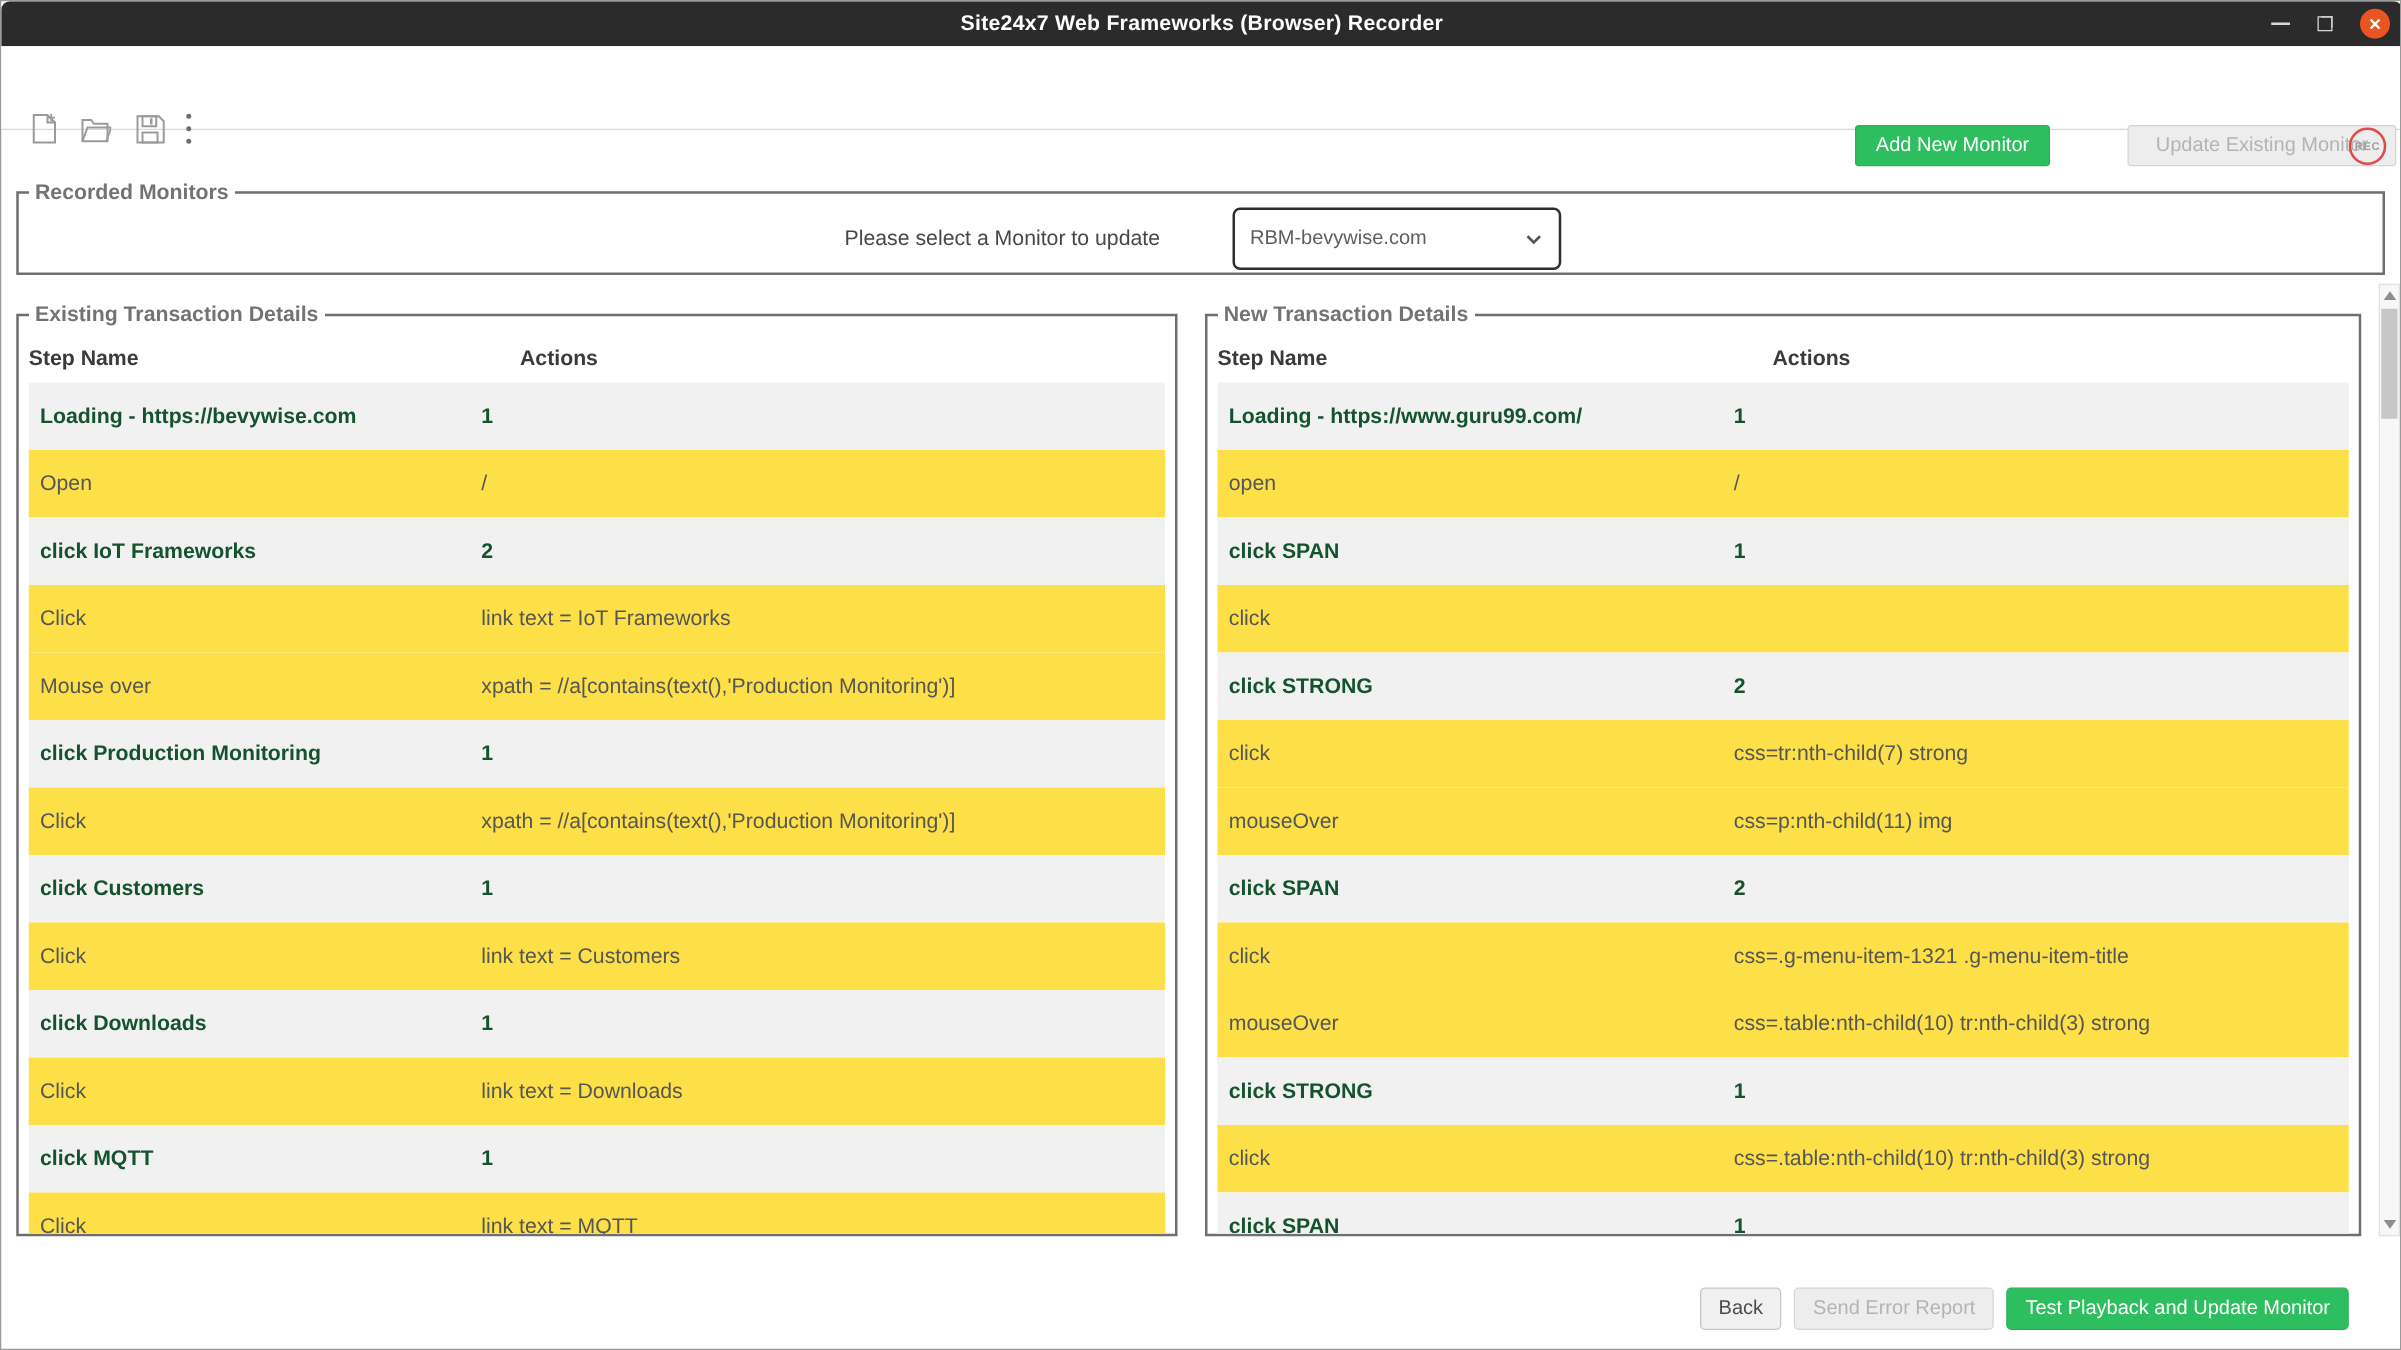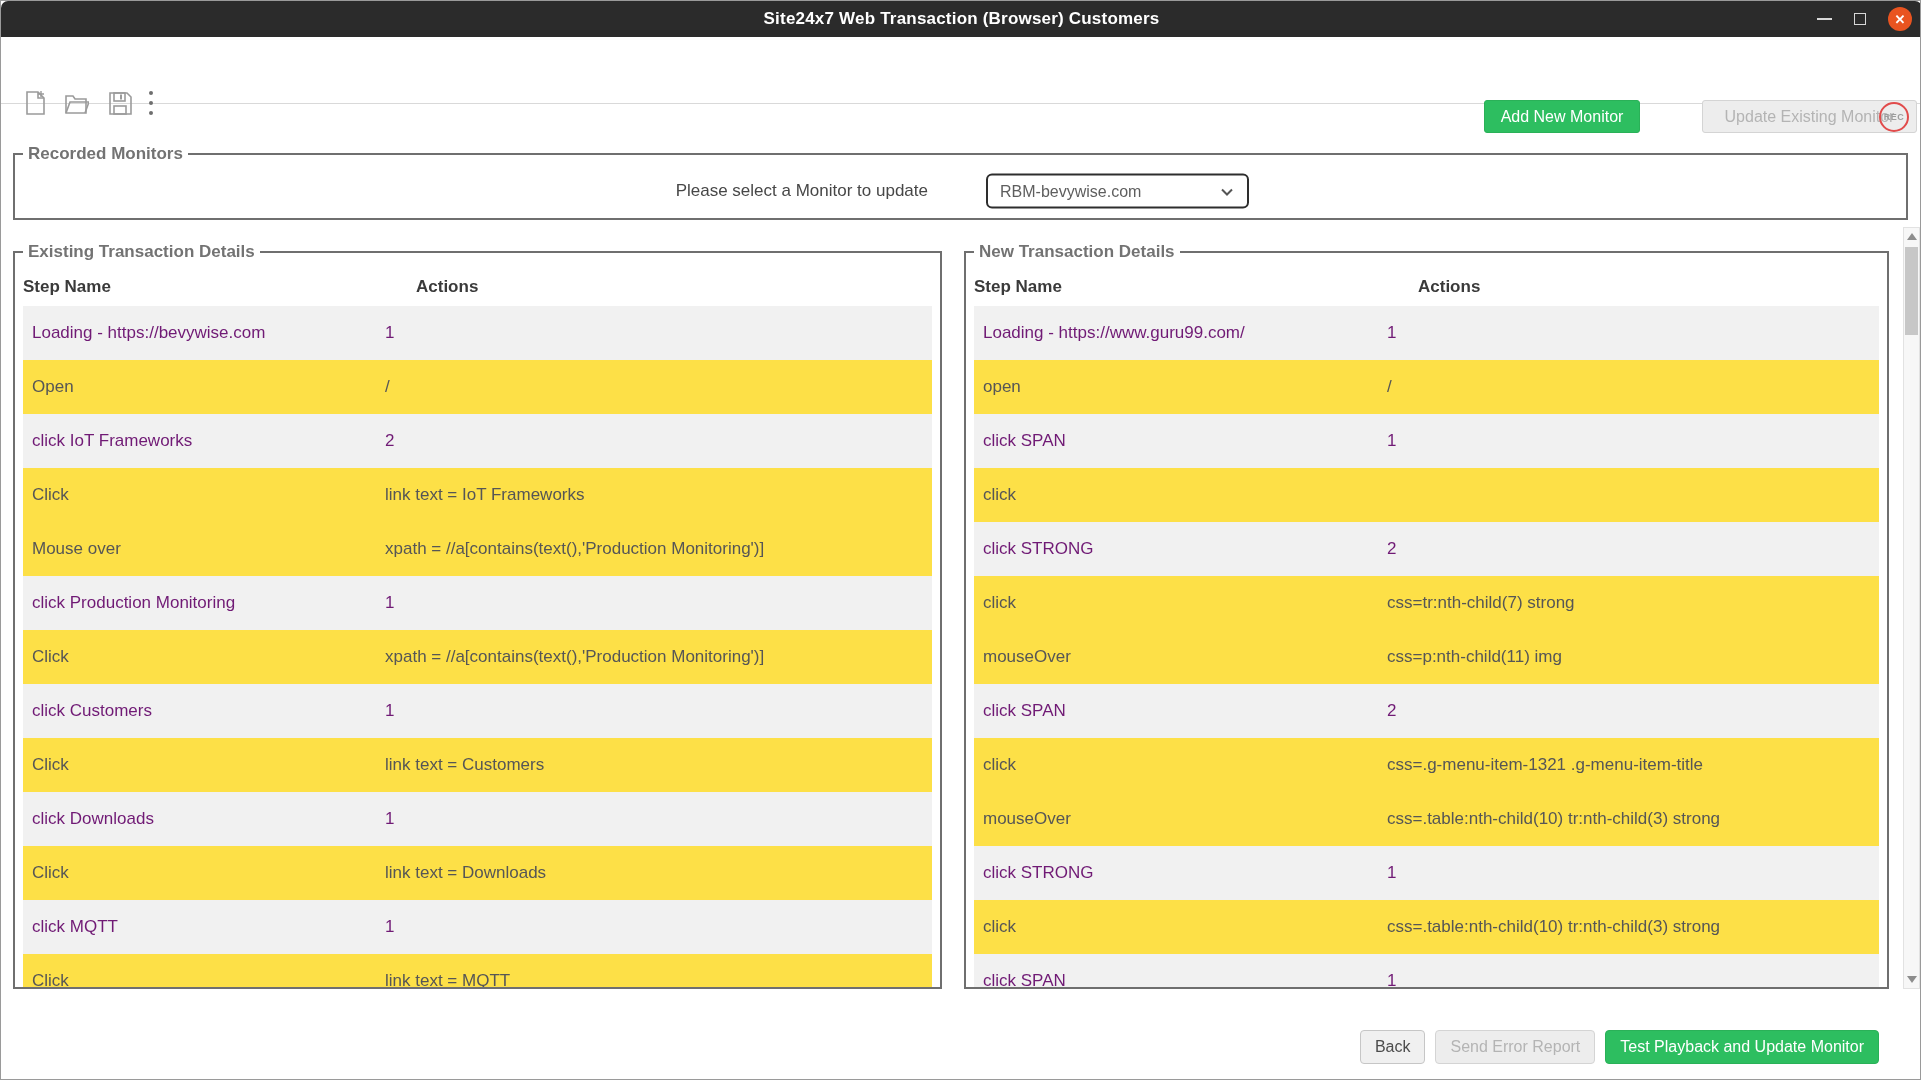--- a/index.html
+++ b/index.html
@@ -40,54 +40,54 @@
   .rec-badge { position:absolute; left:1878px; top:101px; width:30px; height:30px; border-radius:50%;
                border:2px solid #e14b4b; display:flex; align-items:center; justify-content:center;
                font-size:9px; font-weight:bold; color:#9d9d9d; letter-spacing:.5px; }
 
   
   fieldset { position:absolute; border:2px solid #6f6f6f; background:#fff; }
   fieldset legend { margin-left:8px; padding:0 5px; font-size:17px; font-weight:bold; color:#737373; }
   #fs-recorded { left:12px; top:143px; width:1895px; height:76px; }
   .rm-inner { position:relative; width:100%; height:100%; }
   .rm-label { position:absolute; right:978px; top:50%; transform:translateY(-50%); font-size:17px; color:#474747; }
-  .monitor-select { position:absolute; left:971px; top:50%; transform:translateY(-50%); width:263px; height:35px;
+  .monitor-select { position:absolute; left:971px; top:50%; transform:translateY(-50%); width:263px; height:50px;
                     border:2px solid #2e2e2e; border-radius:6px; background:#fff; display:flex; align-items:center;
                     padding:0 12px; font-size:16px; color:#5e5e5e; justify-content:space-between; }
   .chev svg { width:16px; height:16px; display:block; }
 
   #fs-existing { left:12px; top:241px; width:929px; height:747px; overflow:hidden; }
   #fs-new { left:963px; top:241px; width:925px; height:747px; overflow:hidden; }
 
   .tbl { position:absolute; left:8px; right:8px; top:6px; }
   .thead { display:grid; height:38px; align-items:center; font-size:17px; font-weight:bold; color:#3a3a3a;gap:40px; }
   #fs-existing .thead, #fs-existing .trow { grid-template-columns:353px 1fr; }
   #fs-new .thead, #fs-new .trow { grid-template-columns:404px 1fr; }
   .trow { display:grid; height:54px; align-items:center; font-size:17px; color:#565656; background:#fde047; }
-  .trow.hdr { background:#f1f1f1; font-weight:normal; color:#701a75; }
+  .trow.hdr { background:#f1f1f1; font-weight:bold; color:#14532d; }
   .trow > div { padding-left:9px; white-space:nowrap; overflow:hidden; }
 
   
   .scrollbar { position:absolute; left:1902px; top:226px; width:17px; height:762px; background:#f7f7f7;
                border:1px solid #e2e2e2; }
   .sb-up { position:absolute; top:5px; left:3px; width:0; height:0;
            border-left:5px solid transparent; border-right:5px solid transparent; border-bottom:7px solid #8d8d8d; }
   .sb-down { position:absolute; bottom:5px; left:3px; width:0; height:0;
              border-left:5px solid transparent; border-right:5px solid transparent; border-top:7px solid #8d8d8d; }
   .sb-thumb { position:absolute; top:19px; left:1px; width:13px; height:88px; background:#c7c7c7; }
 
   
   .footer { position:absolute; right:41px; top:1029px; display:flex; gap:10px; }
   .footer .btn { height:34px; padding:0 14px; font-size:16px; border-radius:4px; }
 </style>
 </head>
 <body>
 
 <div class="titlebar">
-  <span class="title">Site24x7 Web Transaction (Browser) Customers</span>
+  <span class="title">Site24x7 Web Frameworks (Browser) Recorder</span>
   <div class="win-controls">
     <div class="wc-min"></div>
     <div class="wc-restore"></div>
     <div class="wc-close">✕</div>
   </div>
 </div>
 
 <div class="toolbar">
   <div class="tb-icon" style="left:22px">
     <svg viewBox="0 0 26 28" fill="none" stroke="currentColor" stroke-width="1.6">

